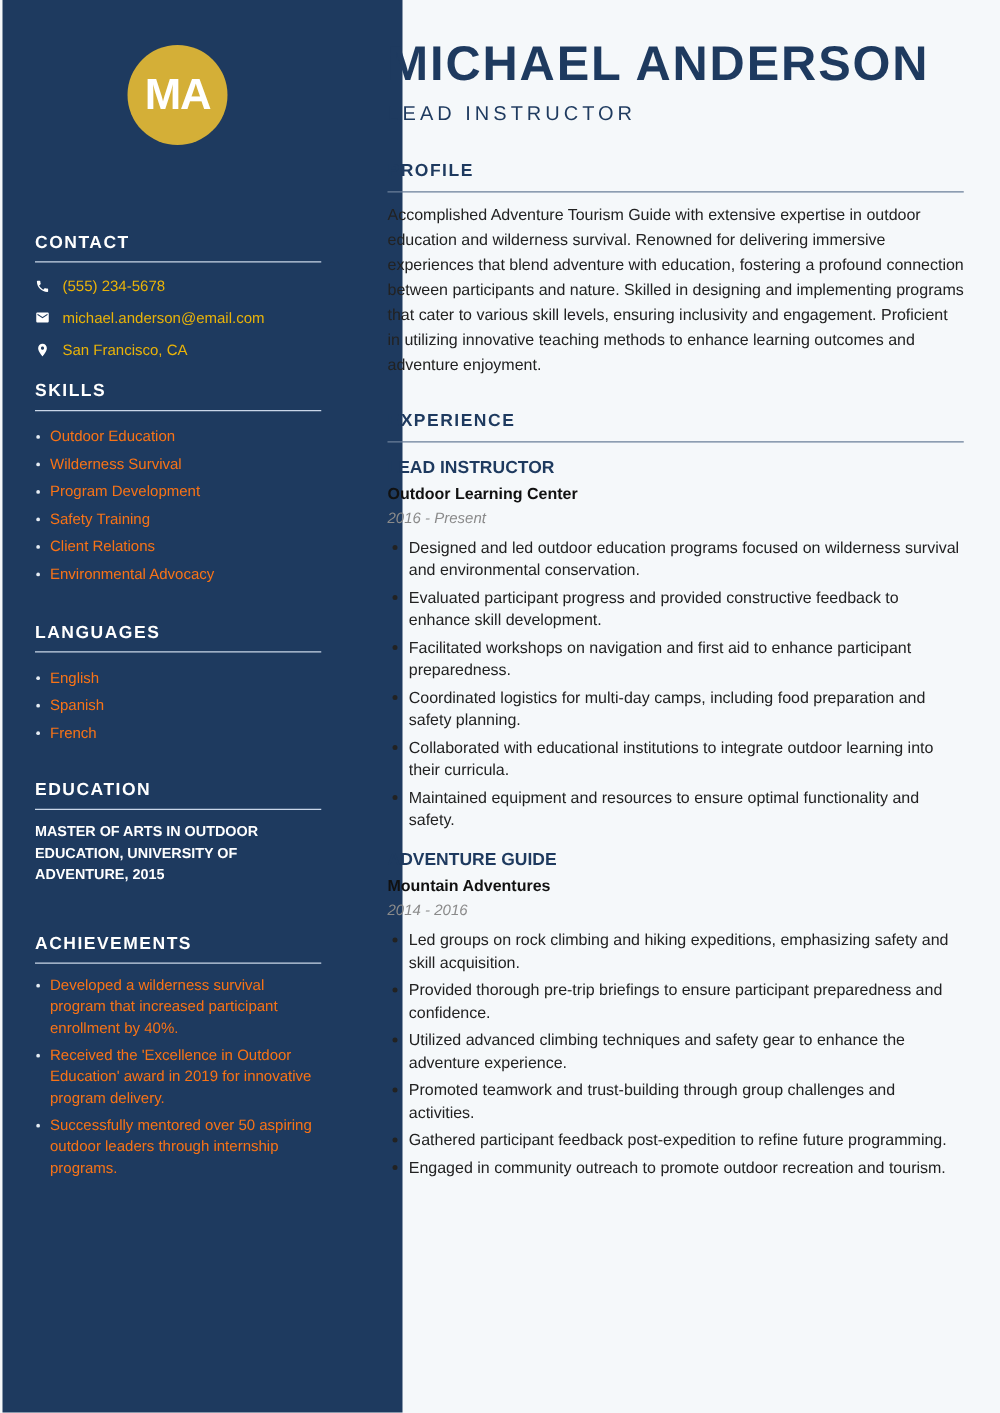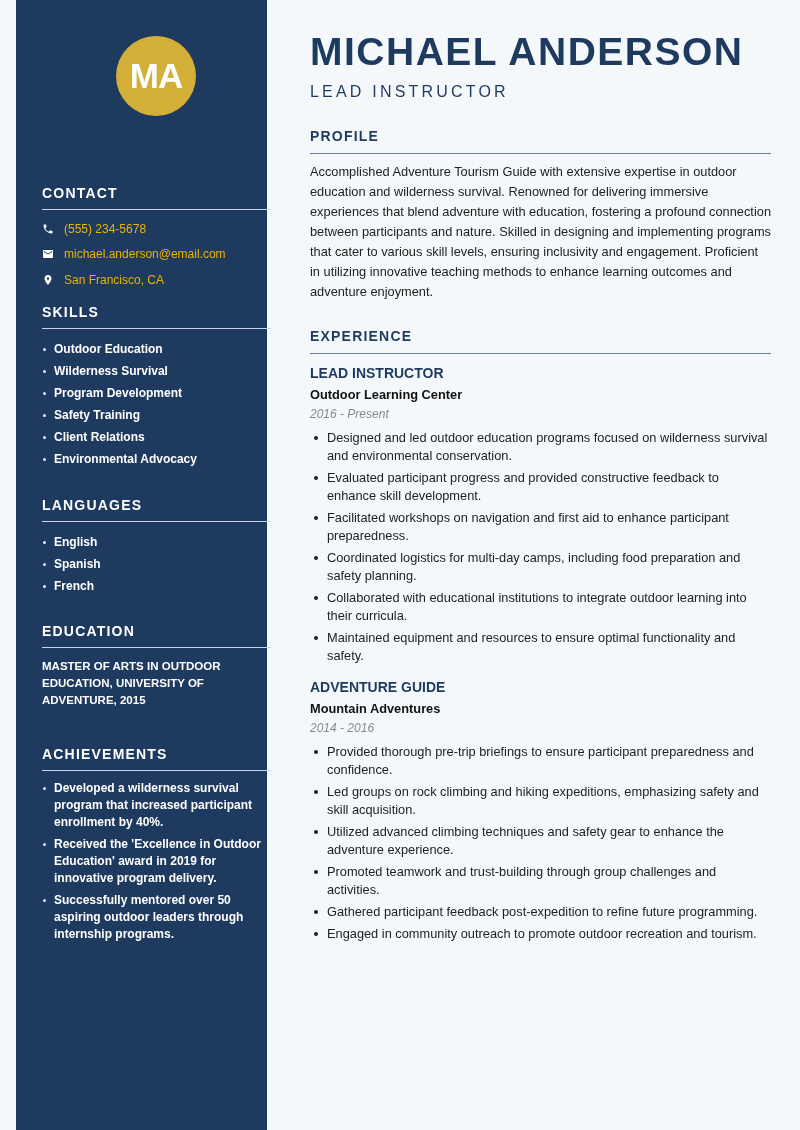--- a/index.html
+++ b/index.html
@@ -4,22 +4,22 @@
 <style>
   * { box-sizing: border-box; margin: 0; padding: 0; }
   html, body { width: 800px; height: 1130px; }
   body {
     font-family: "Liberation Sans", "DejaVu Sans", sans-serif;
     background: #f5f8fa;
     position: relative;
     overflow: hidden;
   }
   .sidebar {
-    position: absolute; left: 16px; top: 0;
-    width: 251px; height: 1130px;
+    position: absolute; left: 2px; top: 0;
+    width: 320px; height: 1130px;
     background: #1e3a5f;
     color: #ffffff;
     padding: 0 14px;
   }
   .avatar {
     position: absolute; left: 100px; top: 36px;
     width: 80px; height: 80px; border-radius: 50%;
     background: #d4af37;
     display: flex; align-items: center; justify-content: center;
     font-weight: bold; font-size: 35px; color: #ffffff;
@@ -33,21 +33,21 @@
   }
   .contact-row {
     display: flex; align-items: center;
     font-size: 12px; color: #eab308; height: 25.5px;
   }
   .contact-row .ic { width: 22px; display: flex; align-items: center; }
   .contact-row svg { width: 12px; height: 12px; fill: #ffffff; }
   .side-list { list-style: none; margin-top: 9px; }
   .side-list li {
     position: relative; padding-left: 12px;
-    font-size: 12px; color: #ffffff; line-height: 22px; font-weight: bold;
+    font-size: 12px; color: #f97316; line-height: 22px;
   }
   .side-list li::before {
     content: ""; position: absolute; left: 1px; top: 10px;
     width: 3px; height: 3px; border-radius: 50%; background: #e6ecf4;
   }
   .ach-list li { line-height: 17px; margin-bottom: 5px; }
   .ach-list li::before { top: 7px; }
   .edu-text {
     margin-top: 10px; font-size: 11.5px; font-weight: bold;
     line-height: 17px; color: #ffffff;
@@ -182,22 +182,22 @@
         <li>Collaborated with educational institutions to integrate outdoor learning into their curricula.</li>
         <li>Maintained equipment and resources to ensure optimal functionality and safety.</li>
       </ul>
     </div>
 
     <div class="job" style="margin-top:14px;">
       <div class="job-title">ADVENTURE GUIDE</div>
       <div class="job-company">Mountain Adventures</div>
       <div class="job-dates">2014 - 2016</div>
       <ul class="job-list">
+        <li>Led groups on rock climbing and hiking expeditions, emphasizing safety and skill acquisition.</li>
         <li>Provided thorough pre-trip briefings to ensure participant preparedness and confidence.</li>
-        <li>Led groups on rock climbing and hiking expeditions, emphasizing safety and skill acquisition.</li>
         <li>Utilized advanced climbing techniques and safety gear to enhance the adventure experience.</li>
         <li>Promoted teamwork and trust-building through group challenges and activities.</li>
         <li>Gathered participant feedback post-expedition to refine future programming.</li>
         <li>Engaged in community outreach to promote outdoor recreation and tourism.</li>
       </ul>
     </div>
   </div>
 </div>
 
 </body></html>

